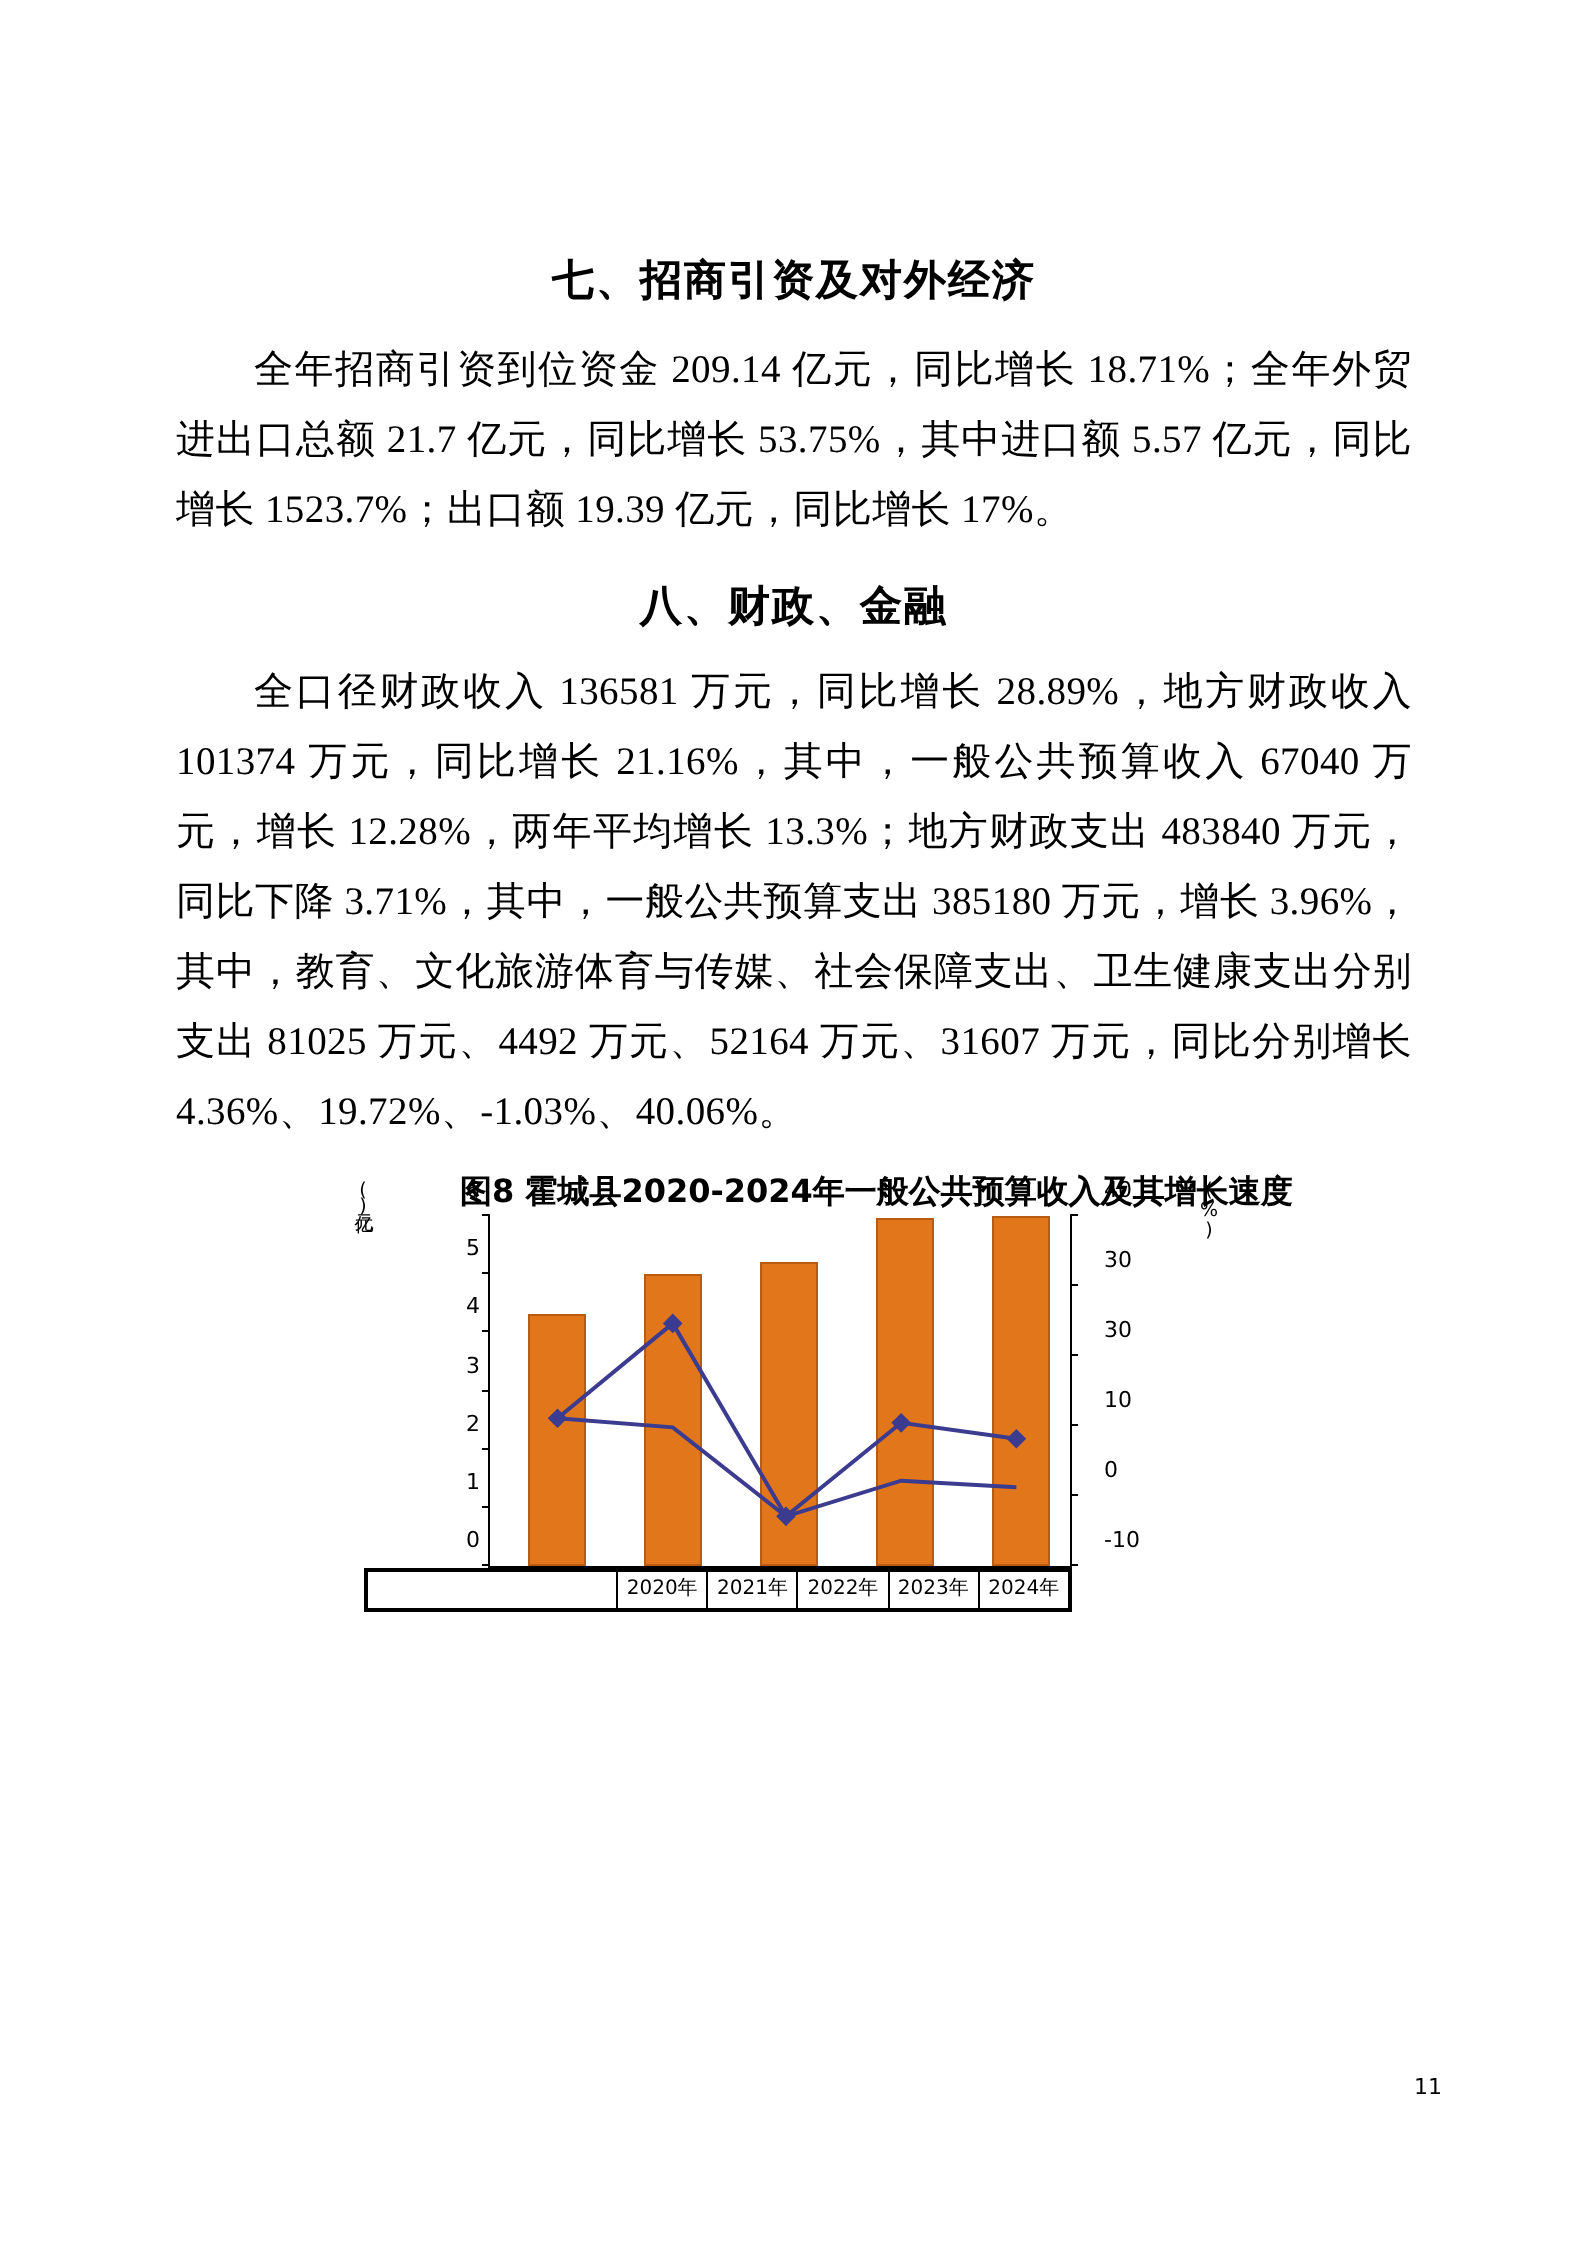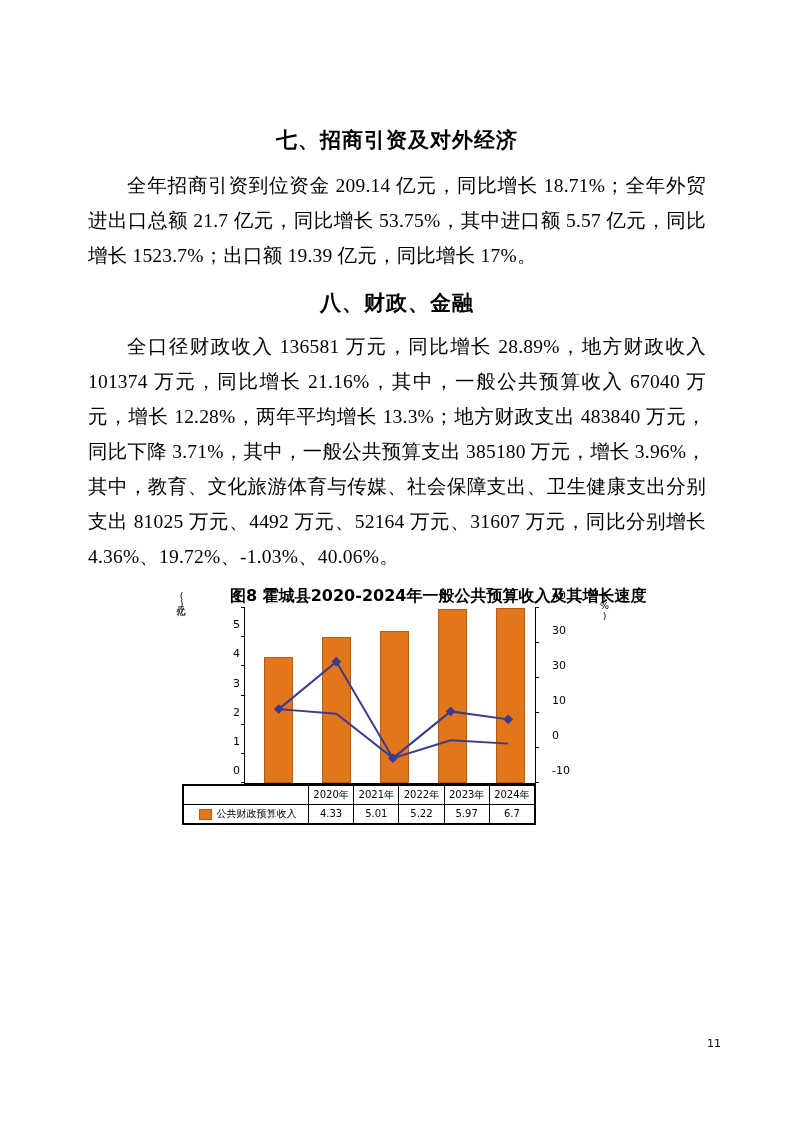--- a/index.html
+++ b/index.html
@@ -284,28 +284,20 @@
         <table class="legend-table">
           <tbody>
               <tr>
             <td class="key-cell"></td>
             <td class="hdr-cell">2020年</td>
             <td class="hdr-cell">2021年</td>
             <td class="hdr-cell">2022年</td>
             <td class="hdr-cell">2023年</td>
             <td class="hdr-cell">2024年</td>
           </tr>
-          <tr>
-            <td class="key-cell"><span class="swatch"></span><span>公共财政预算收入</span></td>
-            <td>4.33</td>
-            <td>5.01</td>
-            <td>5.22</td>
-            <td>5.97</td>
-            <td>6.7</td>
-          </tr>
         </tbody>
           </table>
       </div>
     </div>
 
   </div>
 
   <div class="page-number">11</div>
 </div>
 

